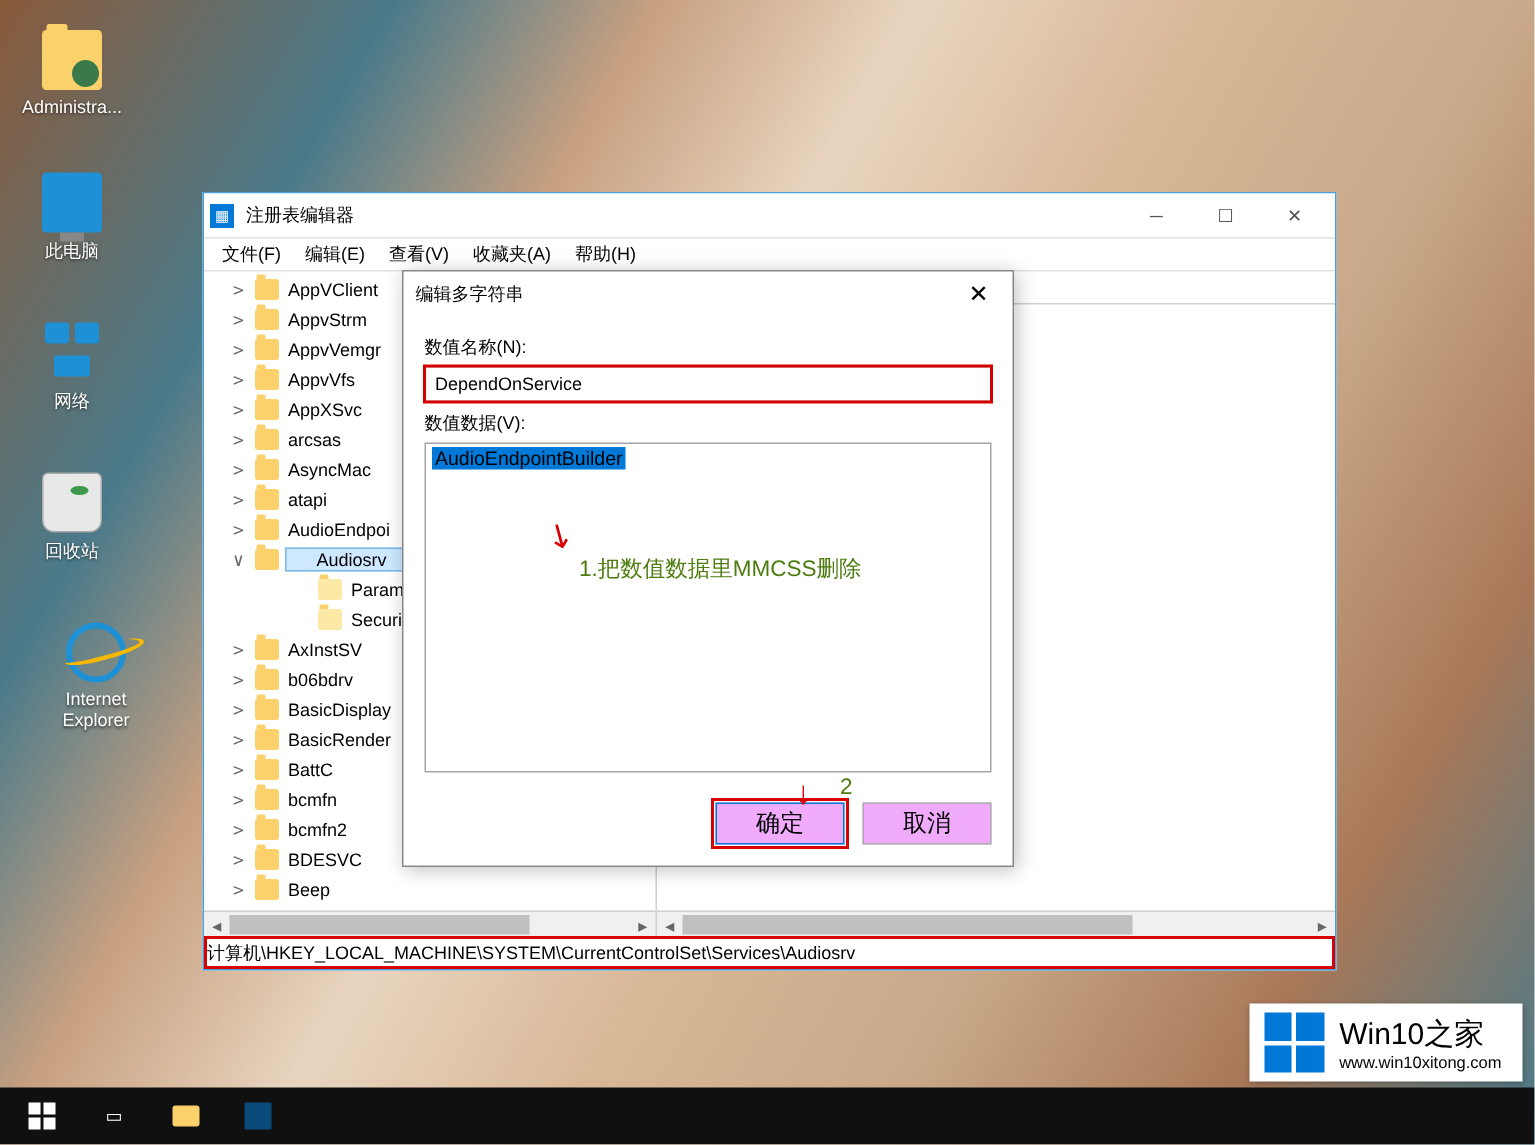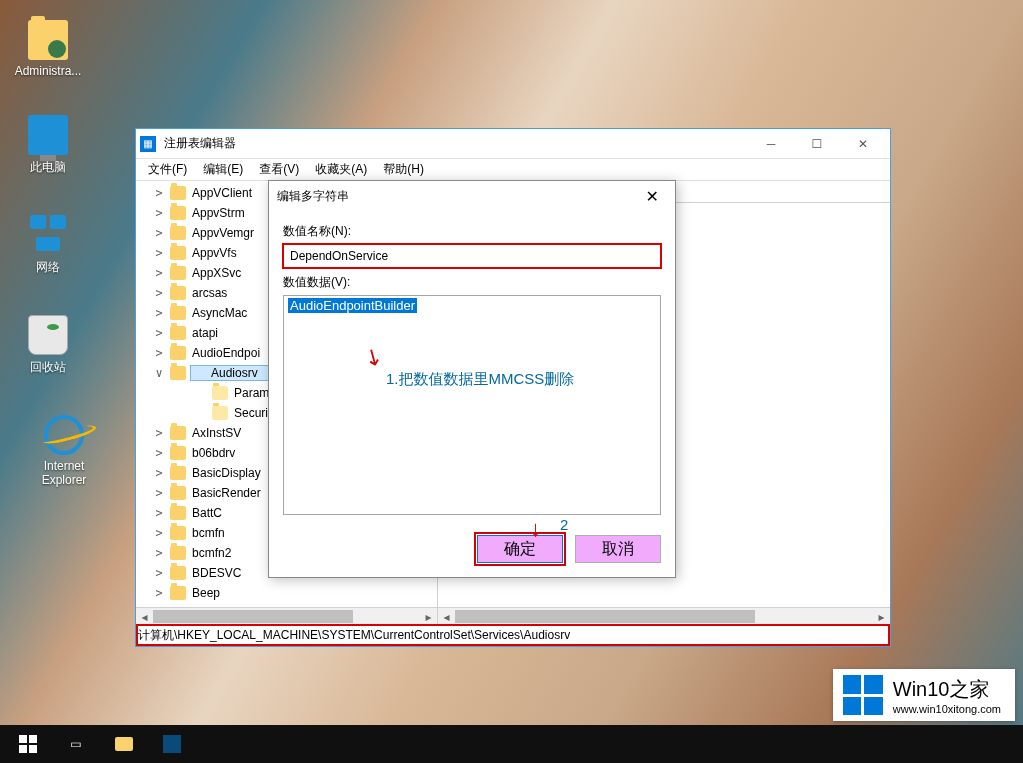--- a/index.html
+++ b/index.html
@@ -131,33 +131,33 @@
     width:100%; height:24px; border:1px solid #a6a6a6;
     padding: 2px 6px; font-size:12px; font-family:inherit;
   }
   .dlg-name-box { outline:2px solid #d80000; outline-offset:-1px;}
   .dlg-textarea {
     width:100%; height:220px; border:1px solid #a6a6a6;
     padding:2px 4px; font-size:13px; font-family:inherit;
     resize:none; overflow:auto;
     position:relative;
   }
-  .ta-line { background:#0078d7; color:#ffffff; padding:0 2px; display:inline-block; margin-bottom:0;}
+  .ta-line { background:#0078d7; color:#000000; padding:0 2px; display:inline-block; margin-bottom:0;}
   .dlg-buttons {
     display:flex; justify-content:flex-end; gap:12px;
     padding: 10px 14px 14px;
   }
   .dlg-btn {
     min-width:86px; height:28px; border:1px solid #adadad;
     background:#f0abfc; font-size:16px; cursor:pointer;
     font-family:inherit;
   }
   .dlg-btn.ok { outline:2px solid #d80000; outline-offset:1px; border:1px solid #0078d7;}
   .annotation {
-    position:absolute; color:#0369a1; font-size:15px; pointer-events:none;
+    position:absolute; color:#4d7c0f; font-size:15px; pointer-events:none;
   }
   .arrow-red {
     position:absolute; font-size:22px; color:#d80000; pointer-events:none;
   }
 
   
   .hscroll {
     height:17px; background:#f0f0f0; border-top:1px solid #d0d0d0;
     position:relative;
   }

